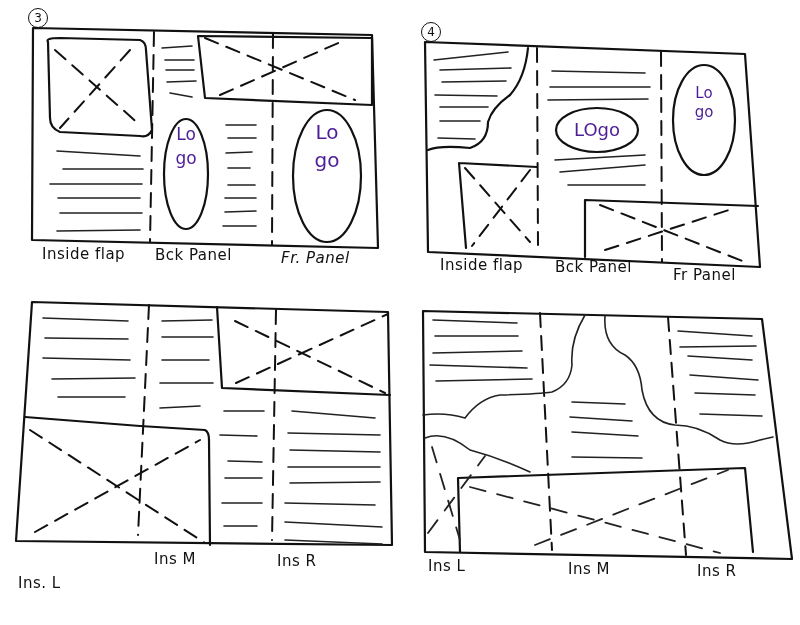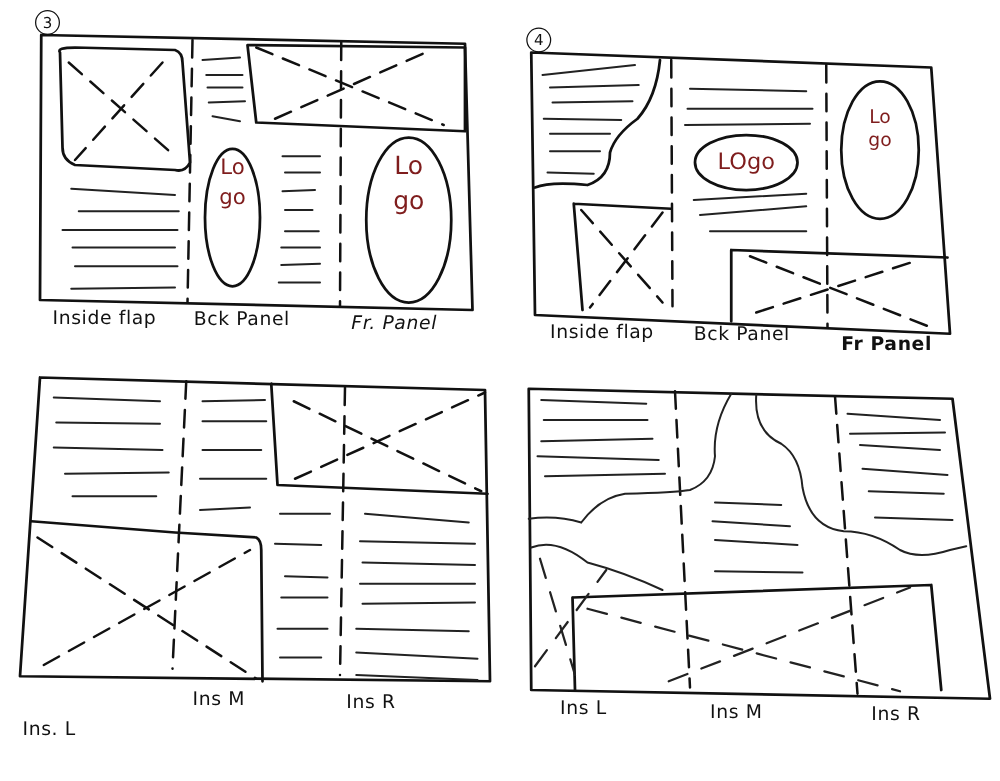--- a/index.html
+++ b/index.html
@@ -4,21 +4,21 @@
 <style>
   html,body{margin:0;padding:0;background:#ffffff;}
   body{width:800px;height:625px;position:relative;overflow:hidden;font-family:"DejaVu Sans",sans-serif;}
   svg{position:absolute;left:0;top:0;}
   .ink{stroke:#111;fill:none;stroke-width:2.2;stroke-linecap:round;stroke-linejoin:round;}
   .ink-thin{stroke:#222;fill:none;stroke-width:1.6;stroke-linecap:round;}
   .dash{stroke:#111;fill:none;stroke-width:2;stroke-dasharray:14 9;stroke-linecap:round;}
   .dash-s{stroke:#222;fill:none;stroke-width:1.8;stroke-dasharray:16 12;stroke-linecap:round;}
   .lbl{position:absolute;font-family:"DejaVu Sans",sans-serif;font-size:15px;color:#111;white-space:nowrap;letter-spacing:0.5px;}
   .num{position:absolute;width:18px;height:18px;border:1.8px solid #111;border-radius:50%;font-size:12px;line-height:18px;text-align:center;color:#111;font-family:"DejaVu Sans",sans-serif;}
-  .logo-txt{position:absolute;font-family:"DejaVu Sans",sans-serif;color:#7f1d1d;text-align:center;}
+  .logo-txt{position:absolute;font-family:"DejaVu Sans",sans-serif;color:#4c1d95;text-align:center;}
 </style>
 </head>
 <body>
 
 <svg width="800" height="625" viewBox="0 0 800 625">
 
   <g>
     <path class="ink" d="M33 28 L372 35 L378 248 L32 240 Z"></path>
     <line class="dash" x1="154" y1="32" x2="150" y2="242"></line>
     <line class="dash" x1="273" y1="34" x2="272" y2="245"></line>
@@ -183,21 +183,21 @@
 <div class="logo-txt" style="left:314px;top:118px;width:26px;font-size:20px;line-height:28px;word-break:break-all;">Logo</div>
 <div class="logo-txt" style="left:560px;top:119px;width:74px;font-size:18px;">LOgo</div>
 <div class="logo-txt" style="left:693px;top:84px;width:22px;font-size:15px;line-height:19px;word-break:break-all;">Logo</div>
 
 <div class="lbl" style="left:42px;top:245px;">Inside flap</div>
 <div class="lbl" style="left:155px;top:246px;">Bck Panel</div>
 <div class="lbl" style="left:281px;top:249px;font-style:italic;">Fr. Panel</div>
 
 <div class="lbl" style="left:440px;top:256px;">Inside flap</div>
 <div class="lbl" style="left:555px;top:258px;">Bck Panel</div>
-<div class="lbl" style="left:673px;top:266px;font-weight:bold;">Fr Panel</div>
+<div class="lbl" style="left:673px;top:266px;">Fr Panel</div>
 
 <div class="lbl" style="left:18px;top:574px;">Ins. L</div>
 <div class="lbl" style="left:154px;top:550px;">Ins M</div>
 <div class="lbl" style="left:277px;top:552px;">Ins R</div>
 
-<div class="lbl" style="left:448px;top:557px;">Ins L</div>
+<div class="lbl" style="left:428px;top:557px;">Ins L</div>
 <div class="lbl" style="left:568px;top:560px;">Ins M</div>
 <div class="lbl" style="left:697px;top:562px;">Ins R</div>
 
 </body></html>

